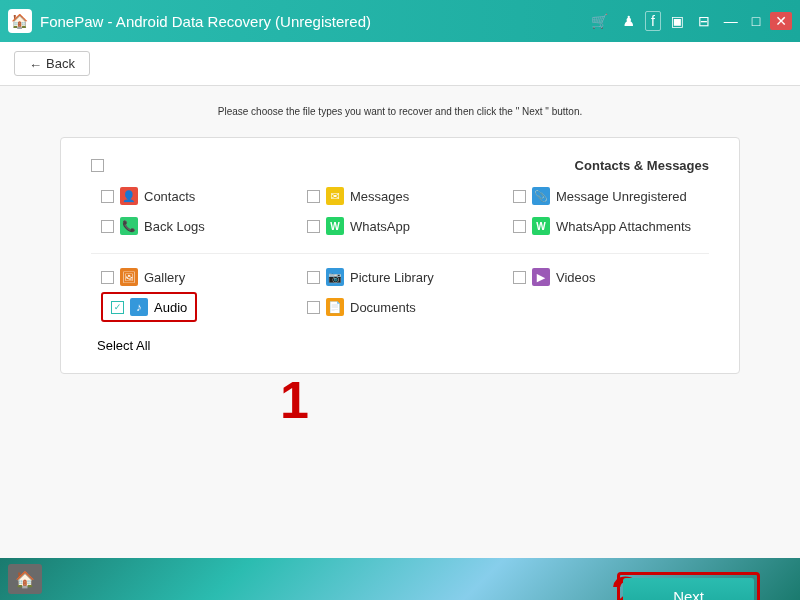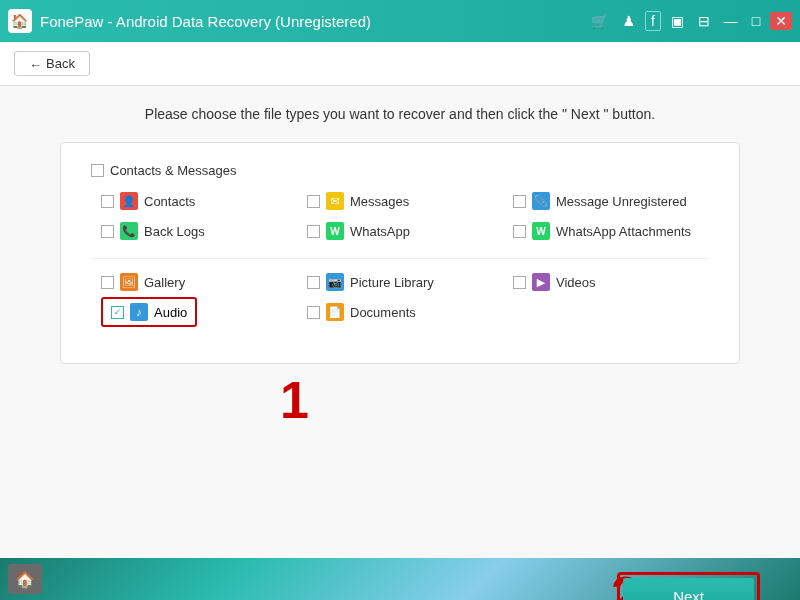--- a/index.html
+++ b/index.html
@@ -79,21 +79,21 @@
     }
 
     
     .main-content {
       background: #f8f8f8;
       padding: 20px 40px;
       min-height: calc(600px - 42px - 44px - 42px);
     }
 
     .instruction-text {
-      font-size: 14px;
+      font-size: 10px;
       color: #333;
       margin-bottom: 20px;
       text-align: center;
     }
 
     
     .selection-panel {
       background: white;
       border: 1px solid #ddd;
       border-radius: 4px;
@@ -101,23 +101,24 @@
       margin: 0 auto;
       max-width: 680px;
     }
 
     
     .section-header {
       display: flex;
       align-items: center;
       gap: 6px;
       margin-bottom: 14px;
-      font-weight: 400;
+      font-weight: 700;
       font-size: 13px;
       color: #333;
+      justify-content: space-between;
     }
     .section-header .section-checkbox {
       width: 13px;
       height: 13px;
       border: 1px solid #aaa;
       display: inline-flex;
       align-items: center;
       justify-content: center;
       background: white;
     }
@@ -364,20 +365,24 @@
       <div style="flex:1 0 calc(33.33% - 10px);">
         <div class="file-type-item">
           <div class="file-type-checkbox"></div>
           <div class="file-icon icon-documents">📄</div>
           <span>Documents</span>
         </div>
       </div>
       <div style="flex:1 0 calc(33.33% - 10px);"></div>
     </div>
 
+    <div class="select-all-row">
+      <div class="section-checkbox checked"></div>
+      <span>Select All</span>
+    </div>
 
   </div>
 </div>
 
 <div class="annotation" style="left:280px; top:370px; font-size:52px; color:#cc0000; font-weight:900; z-index:10;">
   <span>1</span>
 </div>
 
 <div class="bottom-area" style="position:relative;">
 

